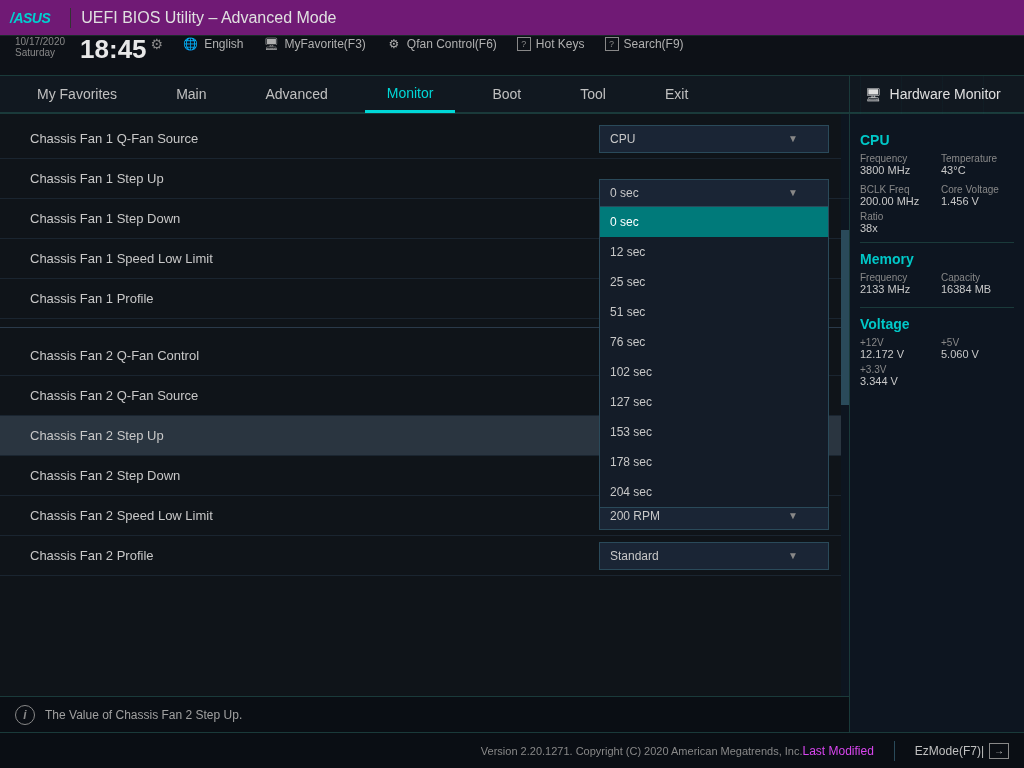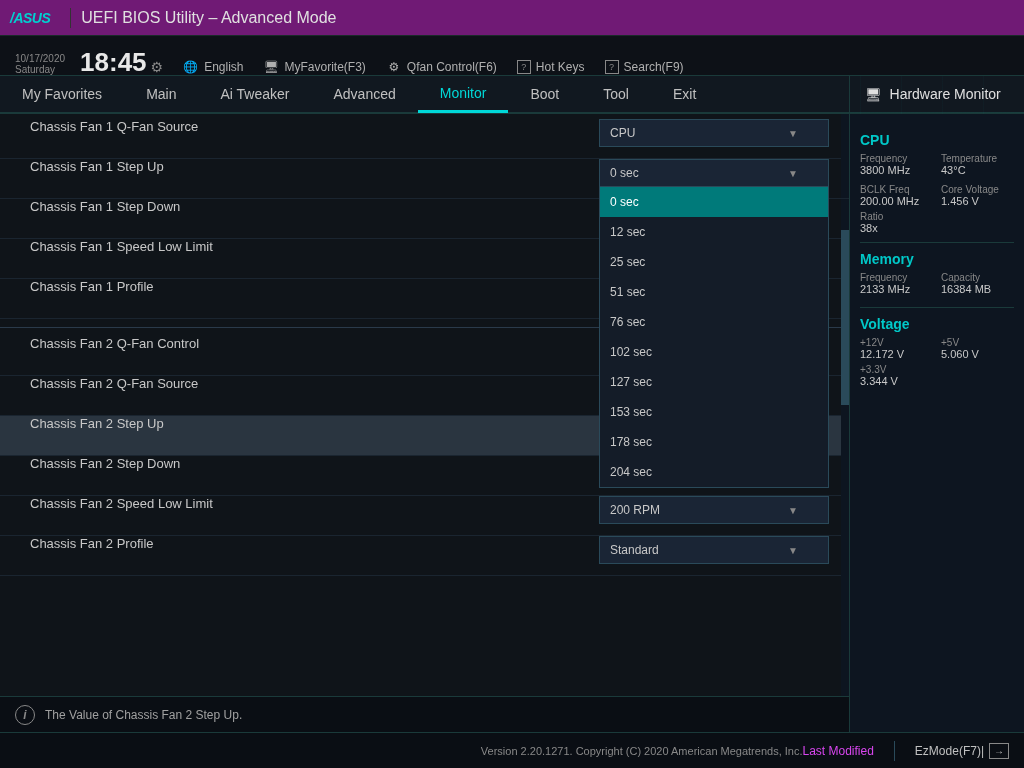--- a/index.html
+++ b/index.html
@@ -43,21 +43,21 @@
     }
     .header-title {
       color: #e0e0e0;
       font-size: 16px;
       flex: 1;
     }
 
     
     .clock-bar {
       display: flex;
-      align-items: flex-end;
+      align-items: flex-start;
       background: #0d1117;
       height: 40px;
       padding: 0 15px;
       position: relative;
       z-index: 10;
       border-bottom: 1px solid #1a3a3a;
     }
     .date-time-block {
       display: flex;
       flex-direction: column;
@@ -114,20 +114,21 @@
     .nav-item {
       padding: 0 22px;
       height: 38px;
       display: flex;
       align-items: center;
       color: #c0c0c0;
       font-size: 14px;
       cursor: pointer;
       position: relative;
       white-space: nowrap;
+      margin-left: 15px;
     }
     .nav-item.active {
       color: #00d8d8;
       border-bottom: 3px solid #00d8d8;
     }
     
     .hw-monitor-header {
       background: #111820;
       height: 38px;
       display: flex;
@@ -163,21 +164,21 @@
 
     .settings-list {
       flex: 1;
       overflow: hidden;
       padding: 5px 0;
       position: relative;
     }
 
     .setting-row {
       display: flex;
-      align-items: flex-start;
+      align-items: center;
       height: 40px;
       padding: 0 20px 0 30px;
       border-bottom: 1px solid #1a2530;
     }
     .setting-row.highlighted { background: #2a3540; }
     .setting-label {
       flex: 1;
       font-size: 13px;
       color: #c8c8c8;
     }
@@ -432,23 +433,20 @@
 </div>
 
 <div class="top-section">
   <div class="top-left">
     <div class="nav-bar">
       <div class="nav-item">
         <span>My Favorites</span>
       </div>
       <div class="nav-item">
         <span>Main</span>
-      </div>
-      <div class="nav-item">
-        <span>Ai Tweaker</span>
       </div>
       <div class="nav-item">
         <span>Advanced</span>
       </div>
       <div class="nav-item active">
         <span>Monitor</span>
       </div>
       <div class="nav-item">
         <span>Boot</span>
       </div>

